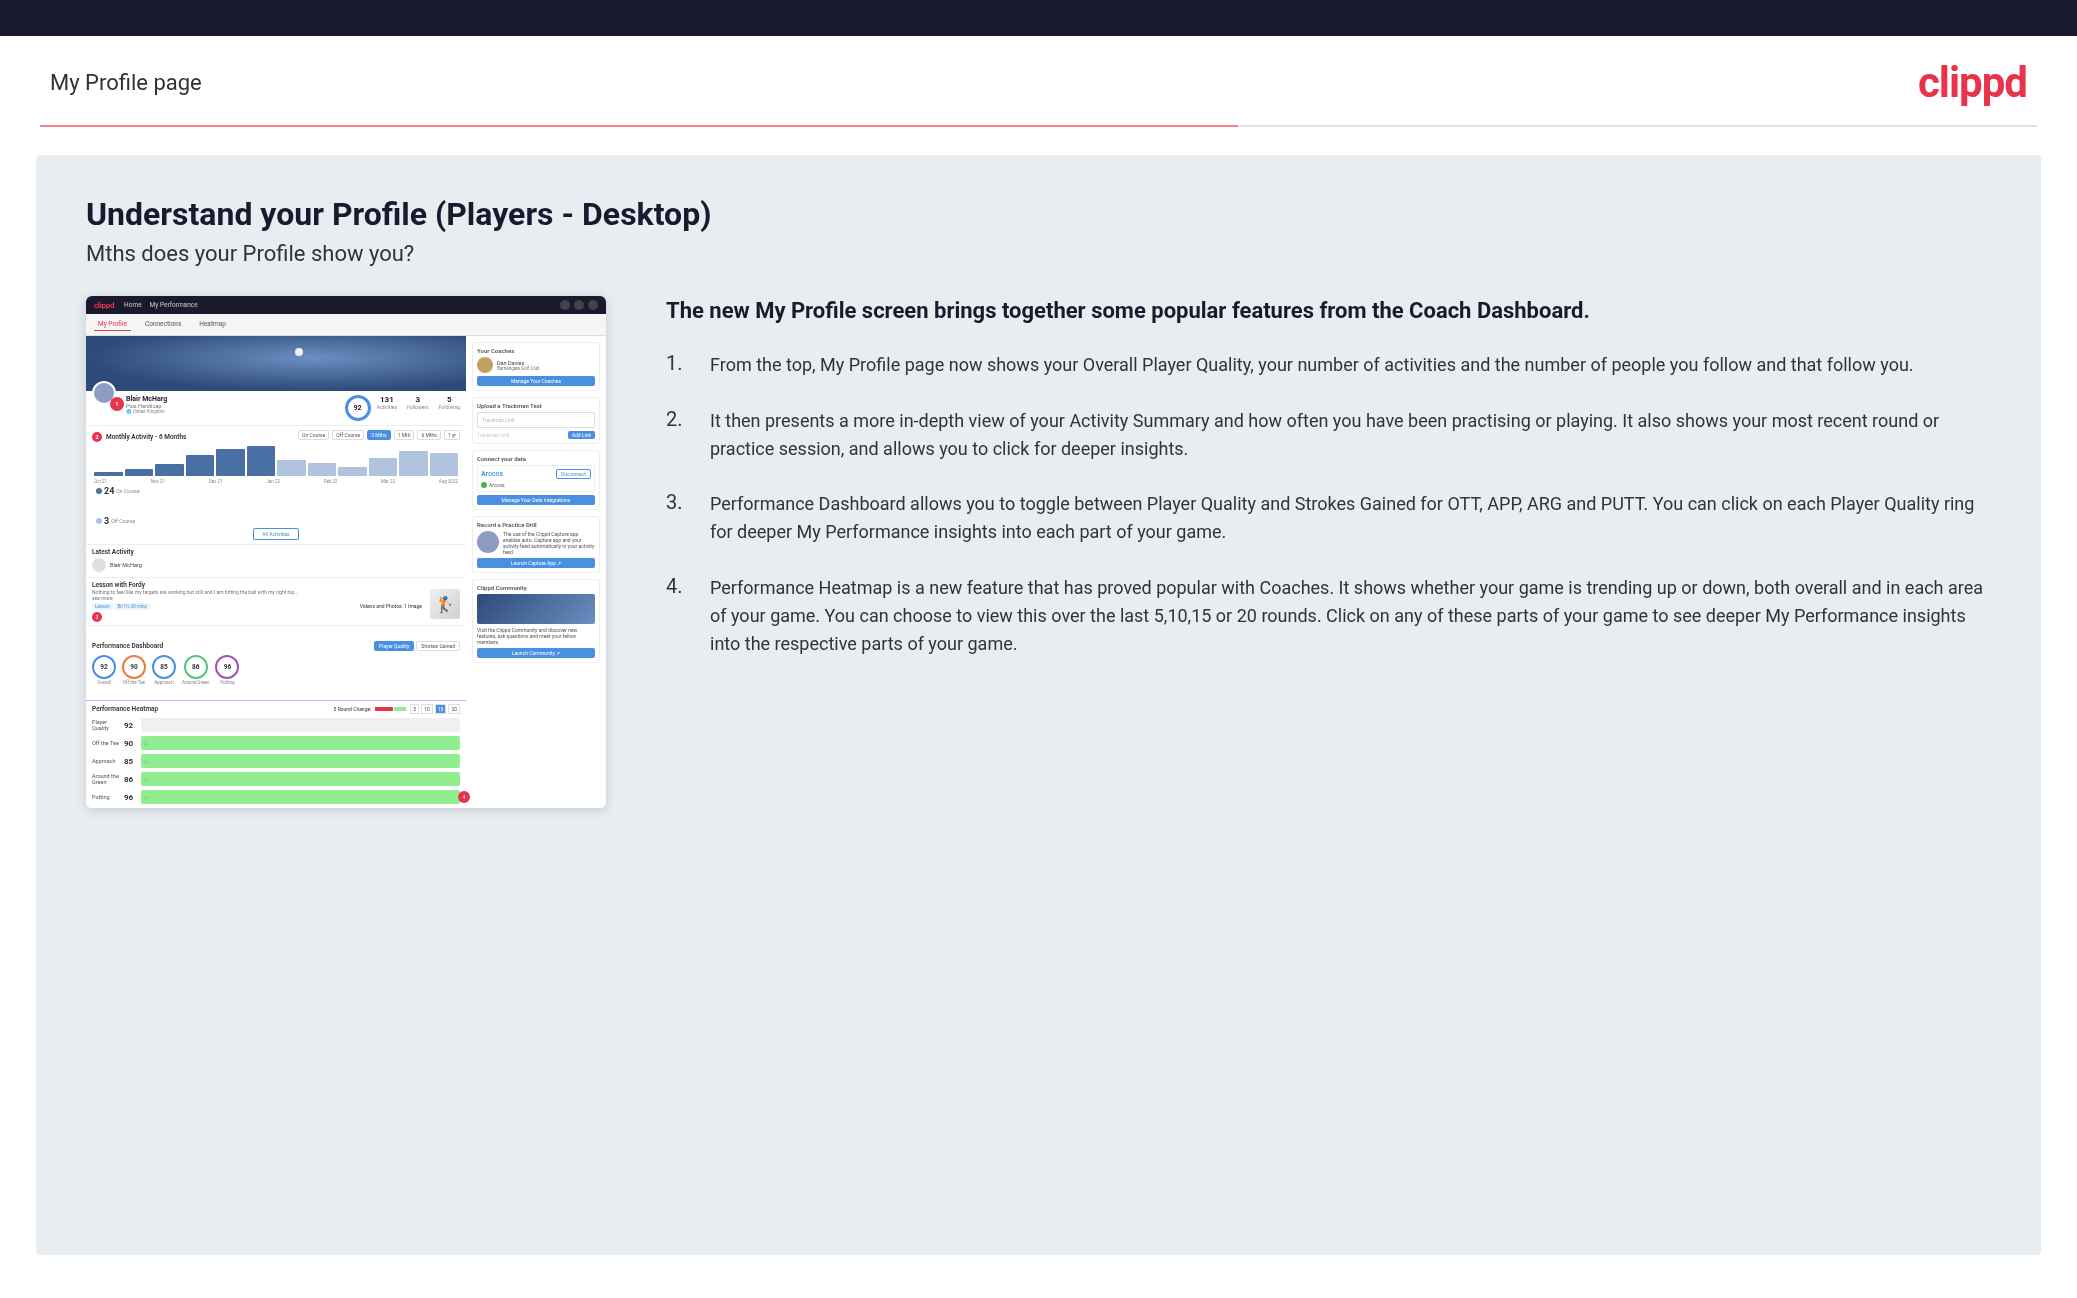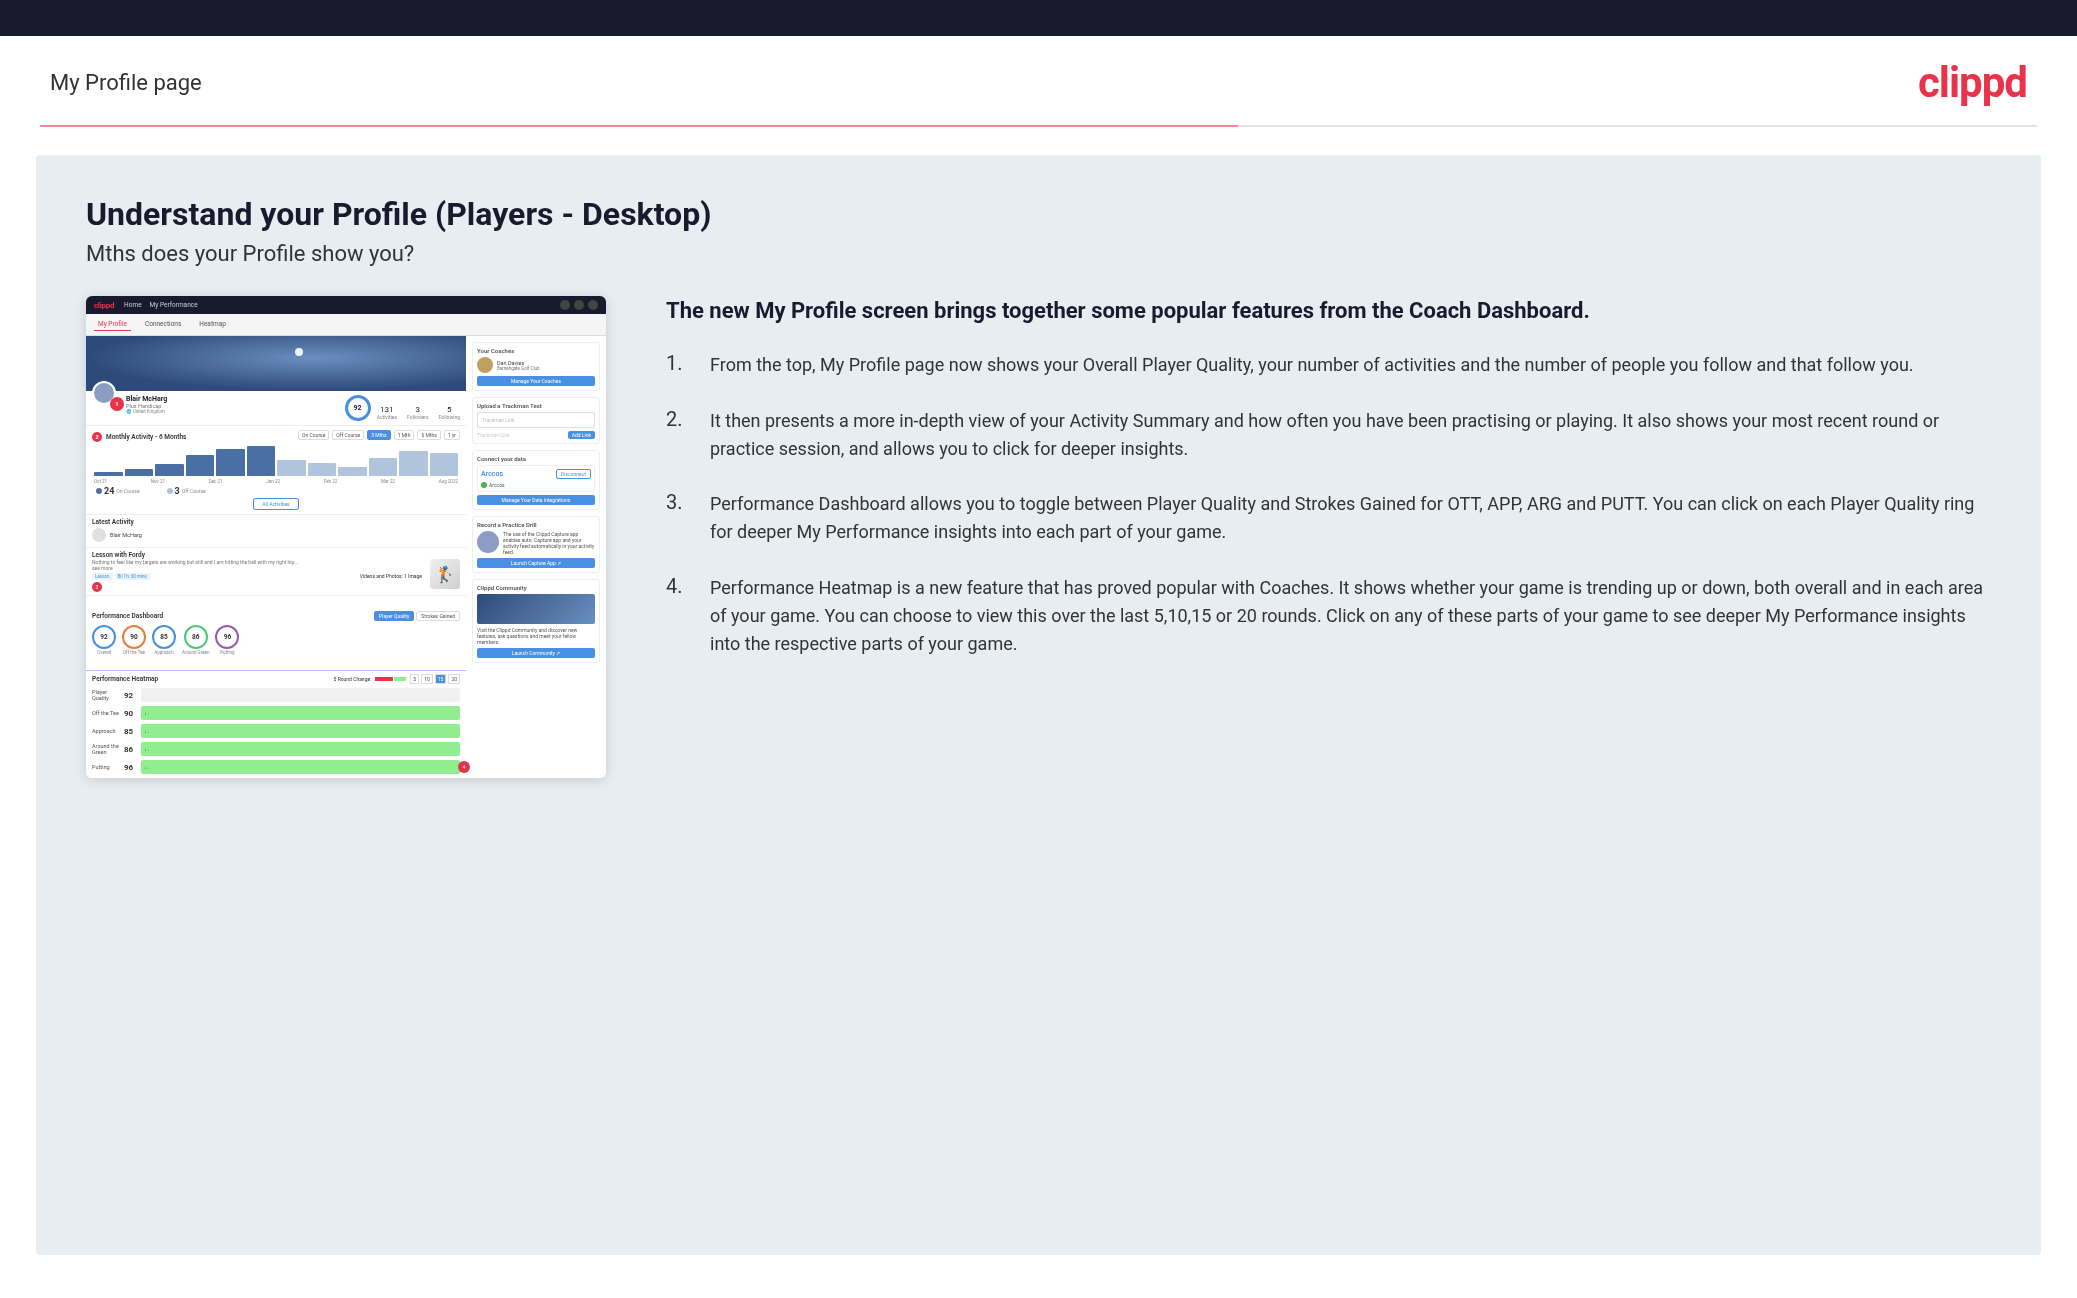--- a/index.html
+++ b/index.html
@@ -225,23 +225,22 @@
     .mock-stats {
       display: flex;
       gap: 10px;
       align-items: center;
     }
     .mock-stat-item {
       text-align: center;
     }
     .mock-stat-value {
       font-size: 8px;
-      font-weight: 400;
+      font-weight: 700;
       color: #1a1a2e;
-      margin-top: 10px;
     }
     .mock-stat-label {
       font-size: 5px;
       color: #888;
     }
     .mock-quality-ring {
       width: 26px;
       height: 26px;
       border-radius: 50%;
       border: 3px solid #4a90e2;
@@ -313,22 +312,23 @@
       background: #4a6fa5;
       border-radius: 1px 1px 0 0;
       min-width: 6px;
     }
     .mock-bar.light {
       background: #b0c4de;
     }
 
     .mock-activity-counts {
       display: flex;
-      gap: 27px;
+      gap: 20px;
       padding: 0 4px 2px 4px;
+      flex-direction: column;
     }
     .mock-count-item {
       display: flex;
       align-items: center;
       gap: 2px;
     }
     .mock-count-dot {
       width: 6px;
       height: 6px;
       background: #4a6fa5;

